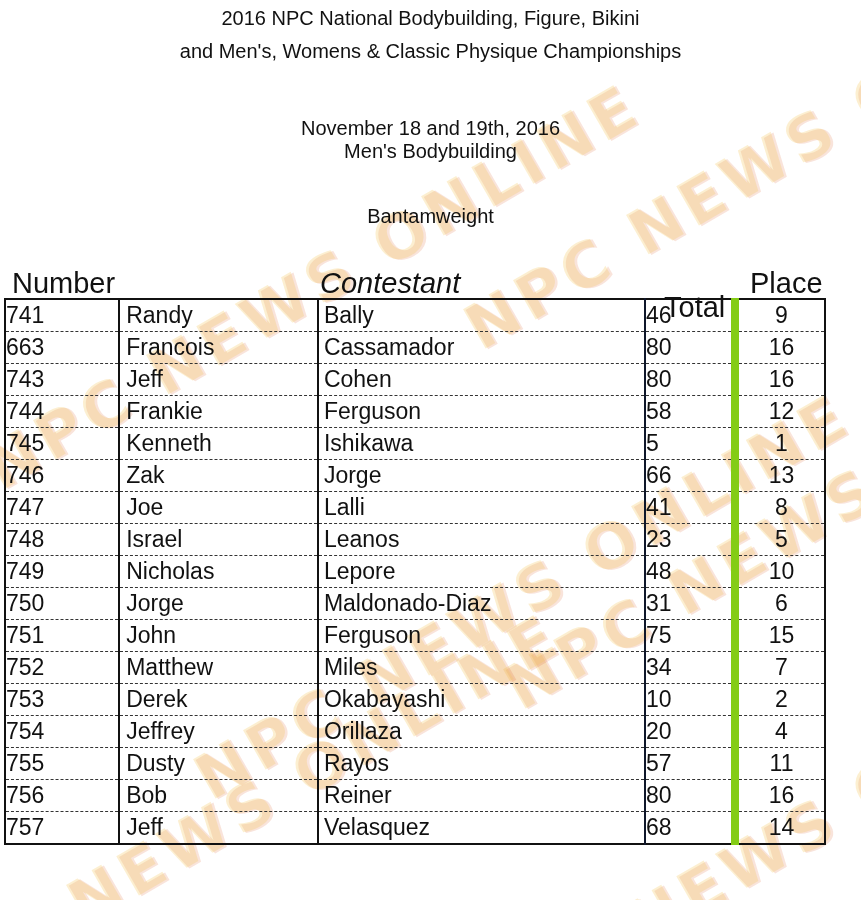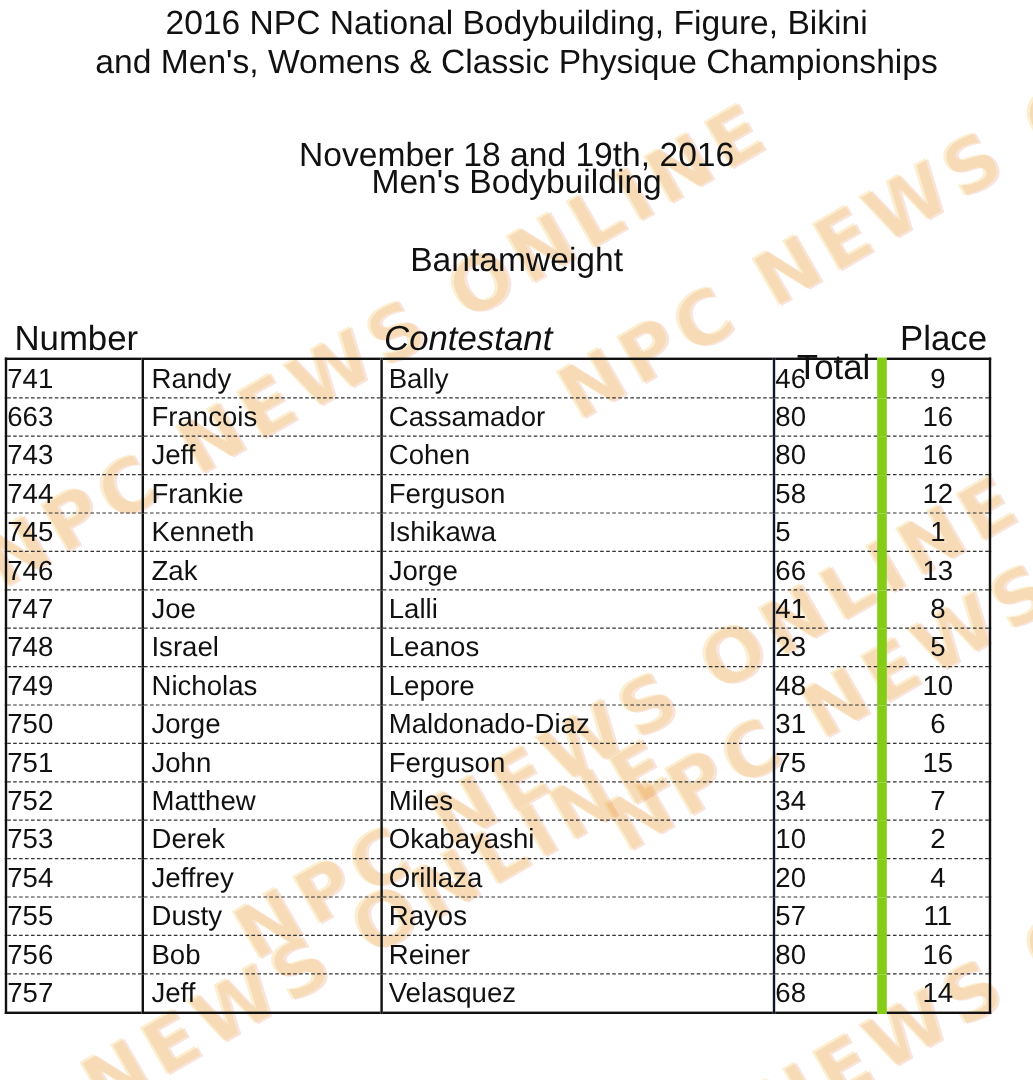--- a/index.html
+++ b/index.html
@@ -11,21 +11,21 @@
   }
   .watermark {
     position: absolute; pointer-events: none;
     font-family: "DejaVu Sans", sans-serif; font-weight: bold;
     font-size: 62px; letter-spacing: 6px;
     color: rgba(246, 196, 90, 0.28);
     text-shadow: 2px 2px 0 rgba(215, 90, 30, 0.16);
     white-space: nowrap; z-index: 0;
   }
   .title-block { position: absolute; left: 0; width: 861px; text-align: center; z-index: 2; }
-  .title-line { font-size: 28px; line-height: 33px; }
+  .title-line { font-size: 20px; line-height: 33px; }
   #t1 { top: 2px; }
   #t2 { top: 35px; }
   #t3 { top: 68px; margin-top: 44px; }
   #t4 { top: 135px; }
   #t5 { top: 200px; }
   .col-head { position: absolute; top: 268px; font-size: 29px; line-height: 30px; z-index: 2; }
   #h-number { left: 12px; }
   #h-contestant { left: 320px; font-style: italic; }
   #h-total { left: 664px; margin-top: 24px; }
   #h-place { left: 750px; }

